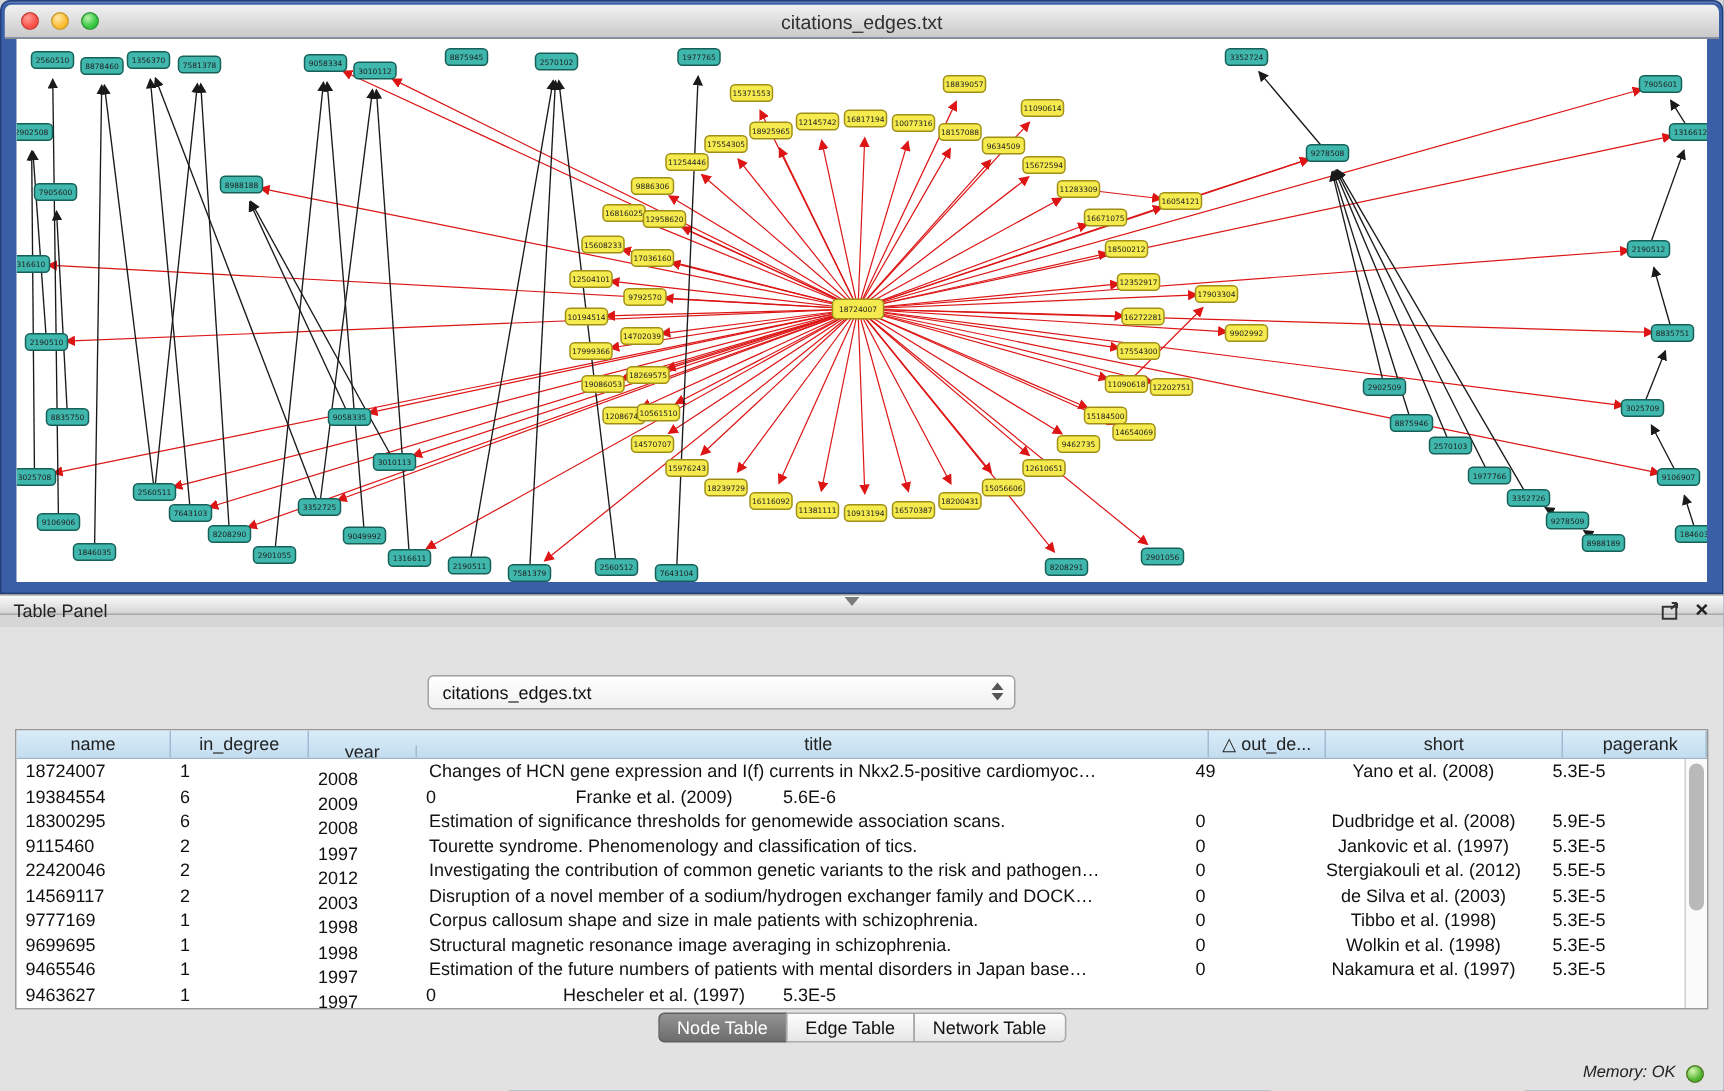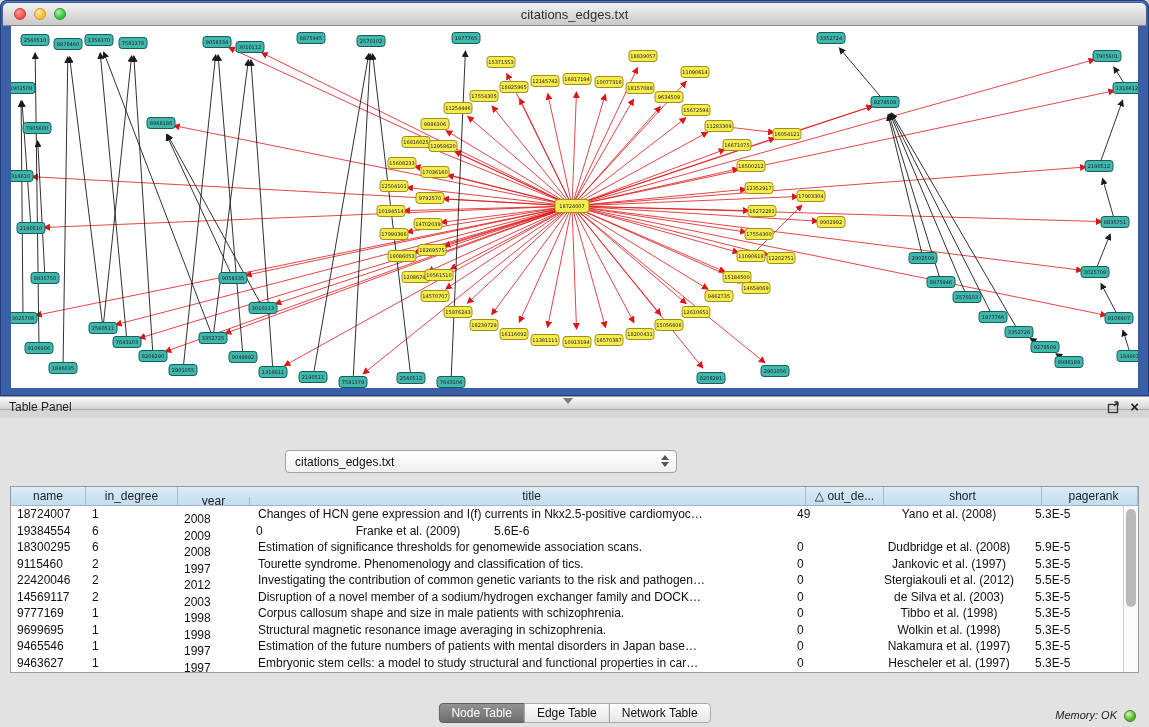--- a/index.html
+++ b/index.html
@@ -57,30 +57,30 @@
   
   .table-wrap{position:absolute;left:10px;top:68px;width:1129px;height:187px;background:#fff;
     border:1px solid #9a9a9a;box-sizing:border-box;overflow:hidden;}
   .thead{display:flex;height:19px;background:linear-gradient(var(--header_blue,#ddeefa),#c3ddef);
     border-bottom:1px solid #9db8cc;box-sizing:border-box;}
   .th{display:flex;align-items:center;justify-content:center;font-size:12px;color:#222;
     border-right:1px solid #9fbcd2;box-sizing:border-box;white-space:nowrap;overflow:hidden;}
   .tbody{position:absolute;left:0;top:19px;right:15px;bottom:0;overflow:hidden;}
   .tr{display:flex;height:16.5px;align-items:center;}
   .td{font-size:12px;color:#111;white-space:nowrap;overflow:hidden;box-sizing:border-box;padding:0 4px 0 6px;}
-  .c0{width:75px;} .c1{width:92px;} .c2{width:72px;margin-top:10px;} .c3{flex:1;min-width:0;padding-left:8px;}
+  .c0{width:103px;} .c1{width:92px;} .c2{width:72px;margin-top:10px;} .c3{flex:1;min-width:0;padding-left:8px;}
   .c4{width:78px;} .c5{width:158px;text-align:center;justify-content:center;} .c6{width:96px;padding-left:8px;}
   .th.c3{flex:1;} .th.c5{width:158px;}
   .vscroll{position:absolute;right:0;top:19px;width:15px;bottom:0;background:#fafafa;border-left:1px solid #cfcfcf;box-sizing:border-box;}
   .vthumb{position:absolute;left:2px;top:3px;width:10px;height:98px;border-radius:6px;background:#b9b9b9;}
 
   
   .tabs{position:absolute;left:50%;transform:translateX(-50%);top:257px;display:flex;}
   .tab{font-size:12px;height:20px;padding:0 12px;border:1px solid #a9a9a9;margin-left:-1px;
-    background:linear-gradient(#fdfdfd,#e7e7e7);color:#111;font-family:"Liberation Sans",sans-serif;margin-top:28px;}
+    background:linear-gradient(#fdfdfd,#e7e7e7);color:#111;font-family:"Liberation Sans",sans-serif;}
   .tab:first-child{border-radius:4px 0 0 4px;margin-left:0;}
   .tab:last-child{border-radius:0 4px 4px 0;}
   .tab.sel{background:linear-gradient(#929292,#6d6d6d);color:#fff;border-color:#5d5d5d;}
 
   
   .statusbar{position:absolute;left:0;right:0;bottom:0;height:24px;font-style:italic;}
   .mem-label{position:absolute;right:32px;bottom:6px;font-size:11px;color:#222;}
   .mem-dot{position:absolute;right:13px;bottom:5px;width:12px;height:12px;border-radius:50%;
     background:radial-gradient(circle at 35% 30%,#d9f7b2,var(--status_green,#4db52c) 65%);border:1px solid #4c7a1e;box-sizing:border-box;}
 </style>
@@ -797,21 +797,20 @@
           <div class="td c2">1997</div>
           <div class="td c3">Estimation of the future numbers of patients with mental disorders in Japan base…</div>
           <div class="td c4">0</div>
           <div class="td c5">Nakamura et al. (1997)</div>
           <div class="td c6">5.3E-5</div>
         </div>
         <div class="tr">
           <div class="td c0">9463627</div>
           <div class="td c1">1</div>
           <div class="td c2">1997</div>
-          <div class="td c3">Embryonic stem cells: a model to study structural and functional properties in car…</div>
           <div class="td c4">0</div>
           <div class="td c5">Hescheler et al. (1997)</div>
           <div class="td c6">5.3E-5</div>
         </div>
       </div>
     <div class="vscroll">
       <div class="vthumb"></div>
     </div>
   </div>
 

